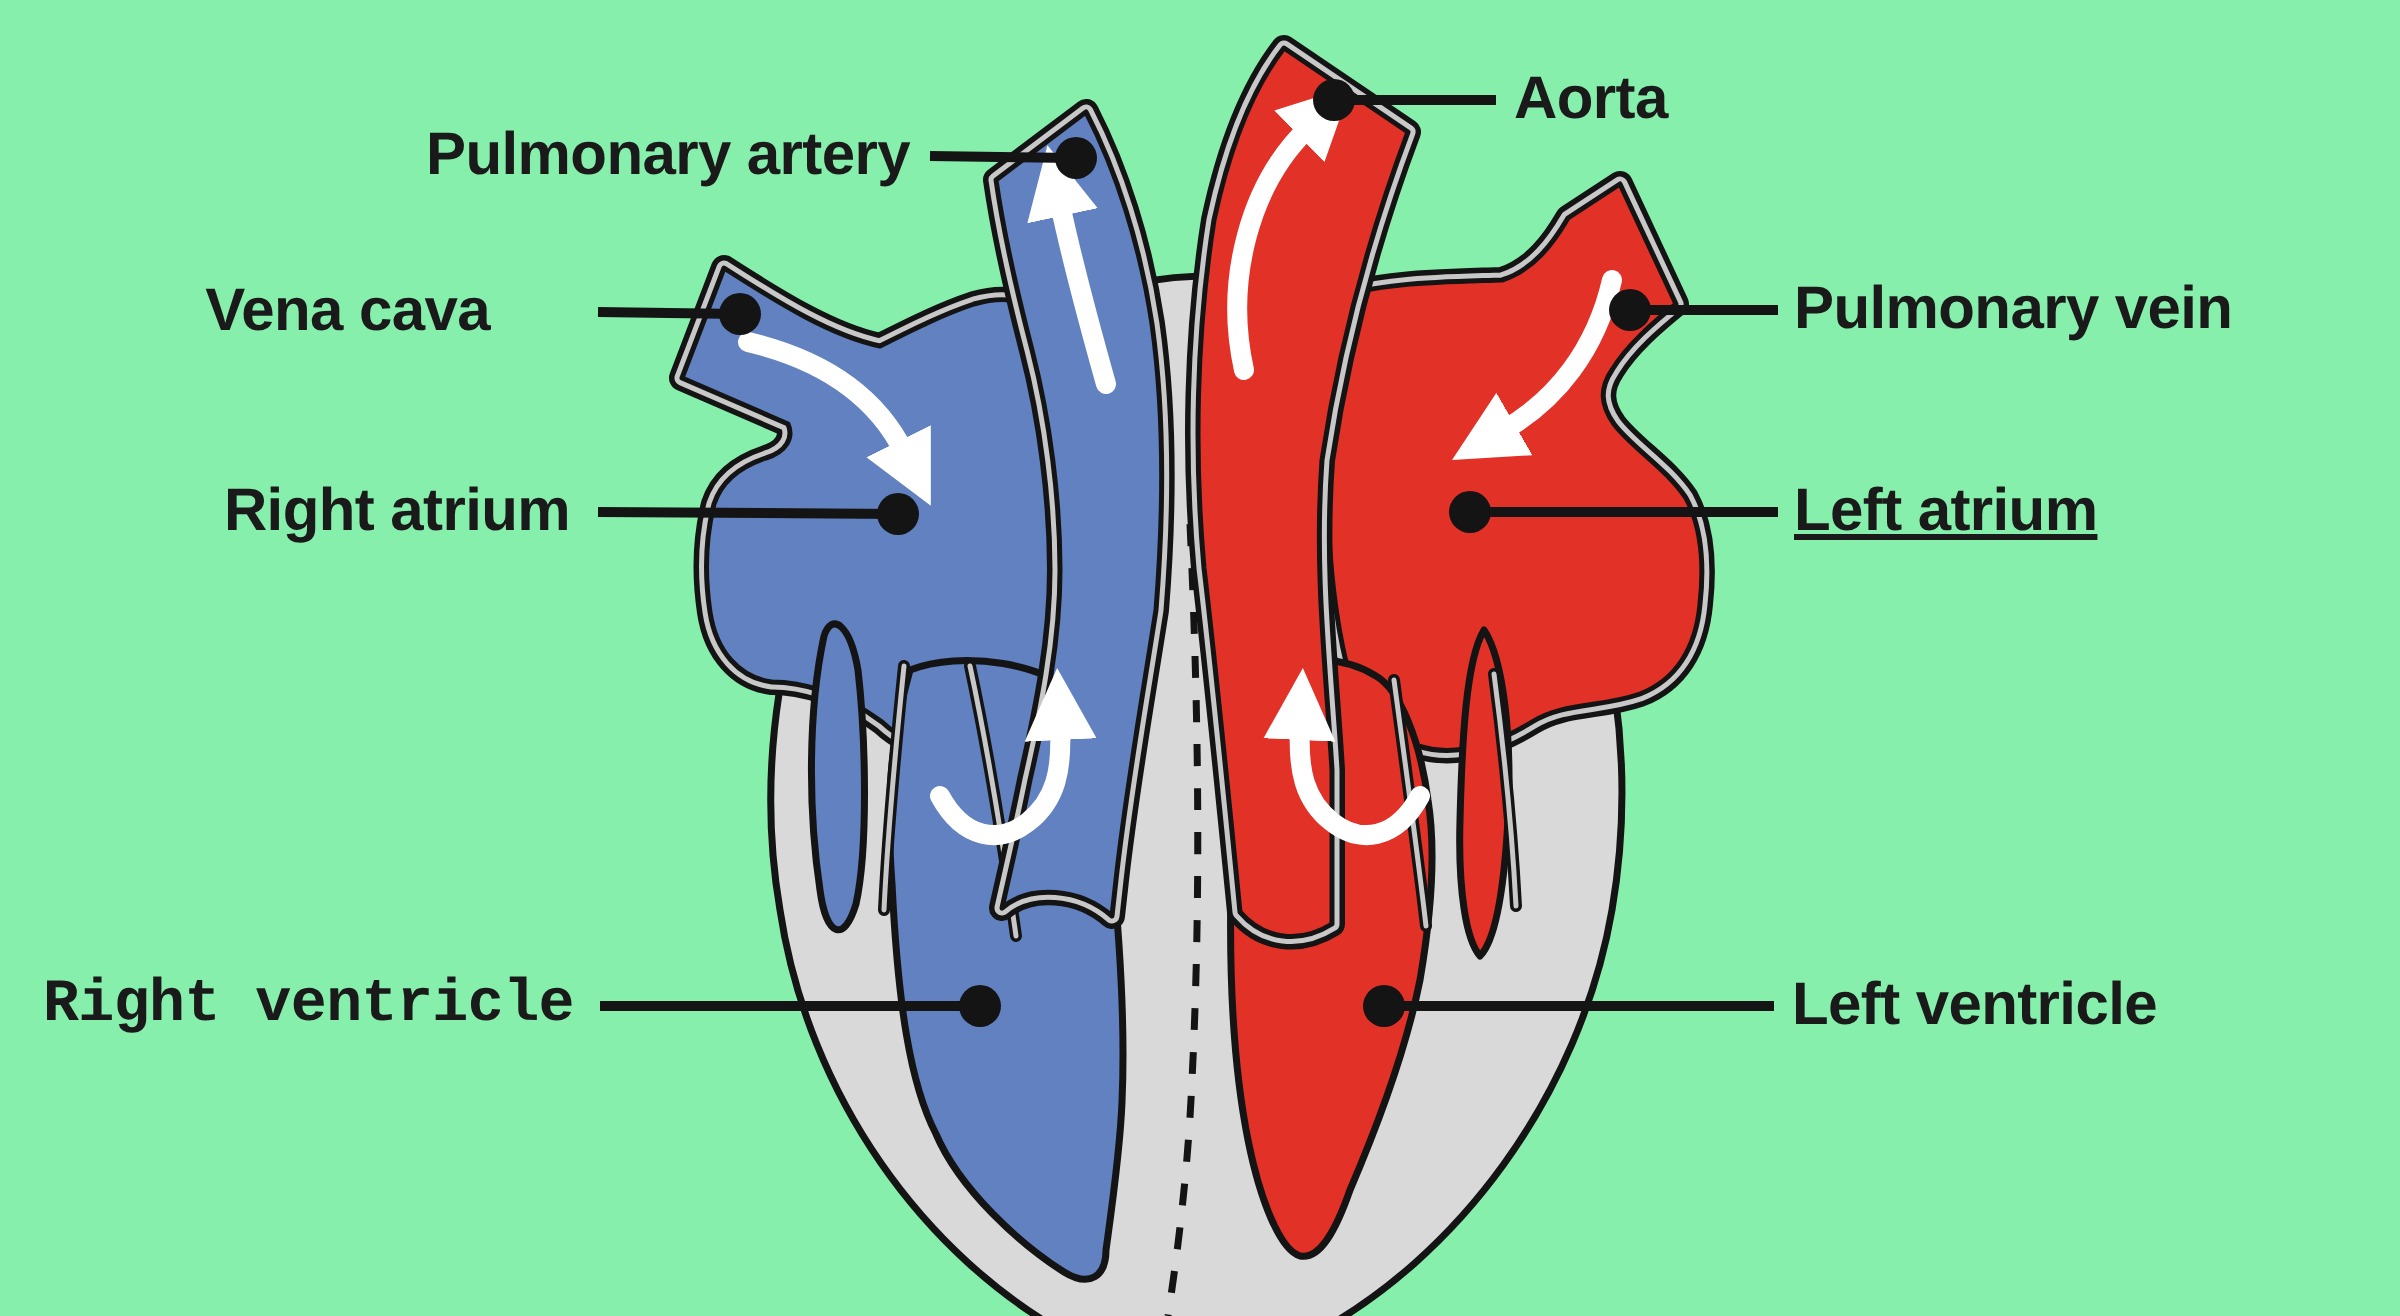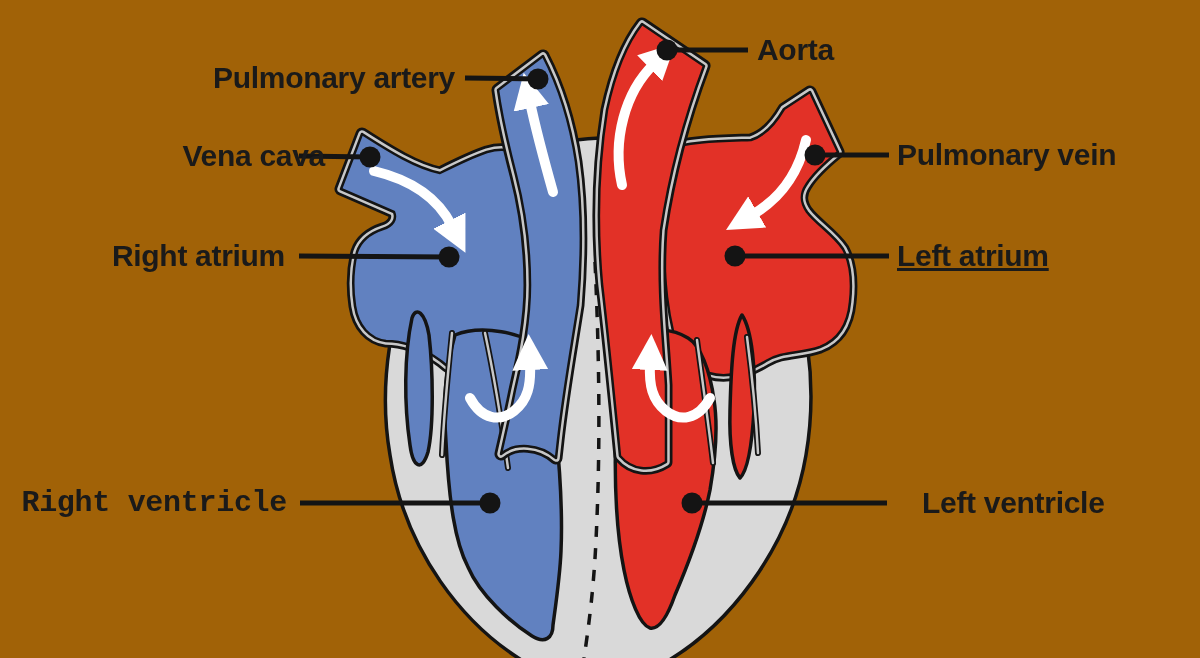--- a/index.html
+++ b/index.html
@@ -6,21 +6,21 @@
     --c-blood_blue:#6181C0;
     --c-blood_red:#E23127;
     --c-heart_gray:#D9D9D9;
     --c-lining_gray:#C8C8C8;
     --c-outline_black:#141414;
     --c-arrow_white:#FFFFFF;
     --c-label_text:#1A1A1A;
   }
   html,body{margin:0;padding:0;background:#fff;}
   .stage{
-    position:relative;width:1200px;height:658px;overflow:hidden;background:#a16207;
+    position:relative;width:1200px;height:658px;overflow:hidden;background:#86efac;
     font-family:"Liberation Sans",sans-serif;
   }
   .stage svg{position:absolute;left:0;top:0;}
   .diagram-label{
     position:absolute;white-space:nowrap;
     font-size:30px;font-weight:700;line-height:30px;
     color:var(--c-label_text);letter-spacing:-0.3px;
   }
   
   .wall-outer{fill:none;stroke:var(--c-outline_black);stroke-width:13;stroke-linejoin:round;}
@@ -129,19 +129,19 @@
       <circle class="leader-dot" cx="735" cy="256" r="10.5"></circle>
       <line class="leader" x1="300" y1="503" x2="490" y2="503"></line>
       <circle class="leader-dot" cx="490" cy="503" r="10.5"></circle>
       <line class="leader" x1="692" y1="503" x2="887" y2="503"></line>
       <circle class="leader-dot" cx="692" cy="503" r="10.5"></circle>
     </g>
   </svg>
 
   <div class="diagram-label" style="right:745px;top:63px;">Pulmonary artery</div>
   <div class="diagram-label" style="left:757px;top:35px;">Aorta</div>
-  <div class="diagram-label" style="right:875px;top:141px;margin-left:32px;">Vena cava</div>
+  <div class="diagram-label" style="right:955px;top:141px;margin-left:32px;">Vena cava</div>
   <div class="diagram-label" style="left:897px;top:140px;">Pulmonary vein</div>
   <div class="diagram-label" style="right:915px;top:241px;">Right atrium</div>
   <div class="diagram-label" style="left:897px;top:241px;text-decoration:underline;">Left atrium</div>
   <div class="diagram-label" style="right:913px;top:488px;font-family:Liberation Mono, monospace;">Right ventricle</div>
-  <div class="diagram-label" style="left:896px;top:488px;margin-left:26px;">Left ventricle</div>
+  <div class="diagram-label" style="left:896px;top:488px;">Left ventricle</div>
 </div>
 
 </body></html>

